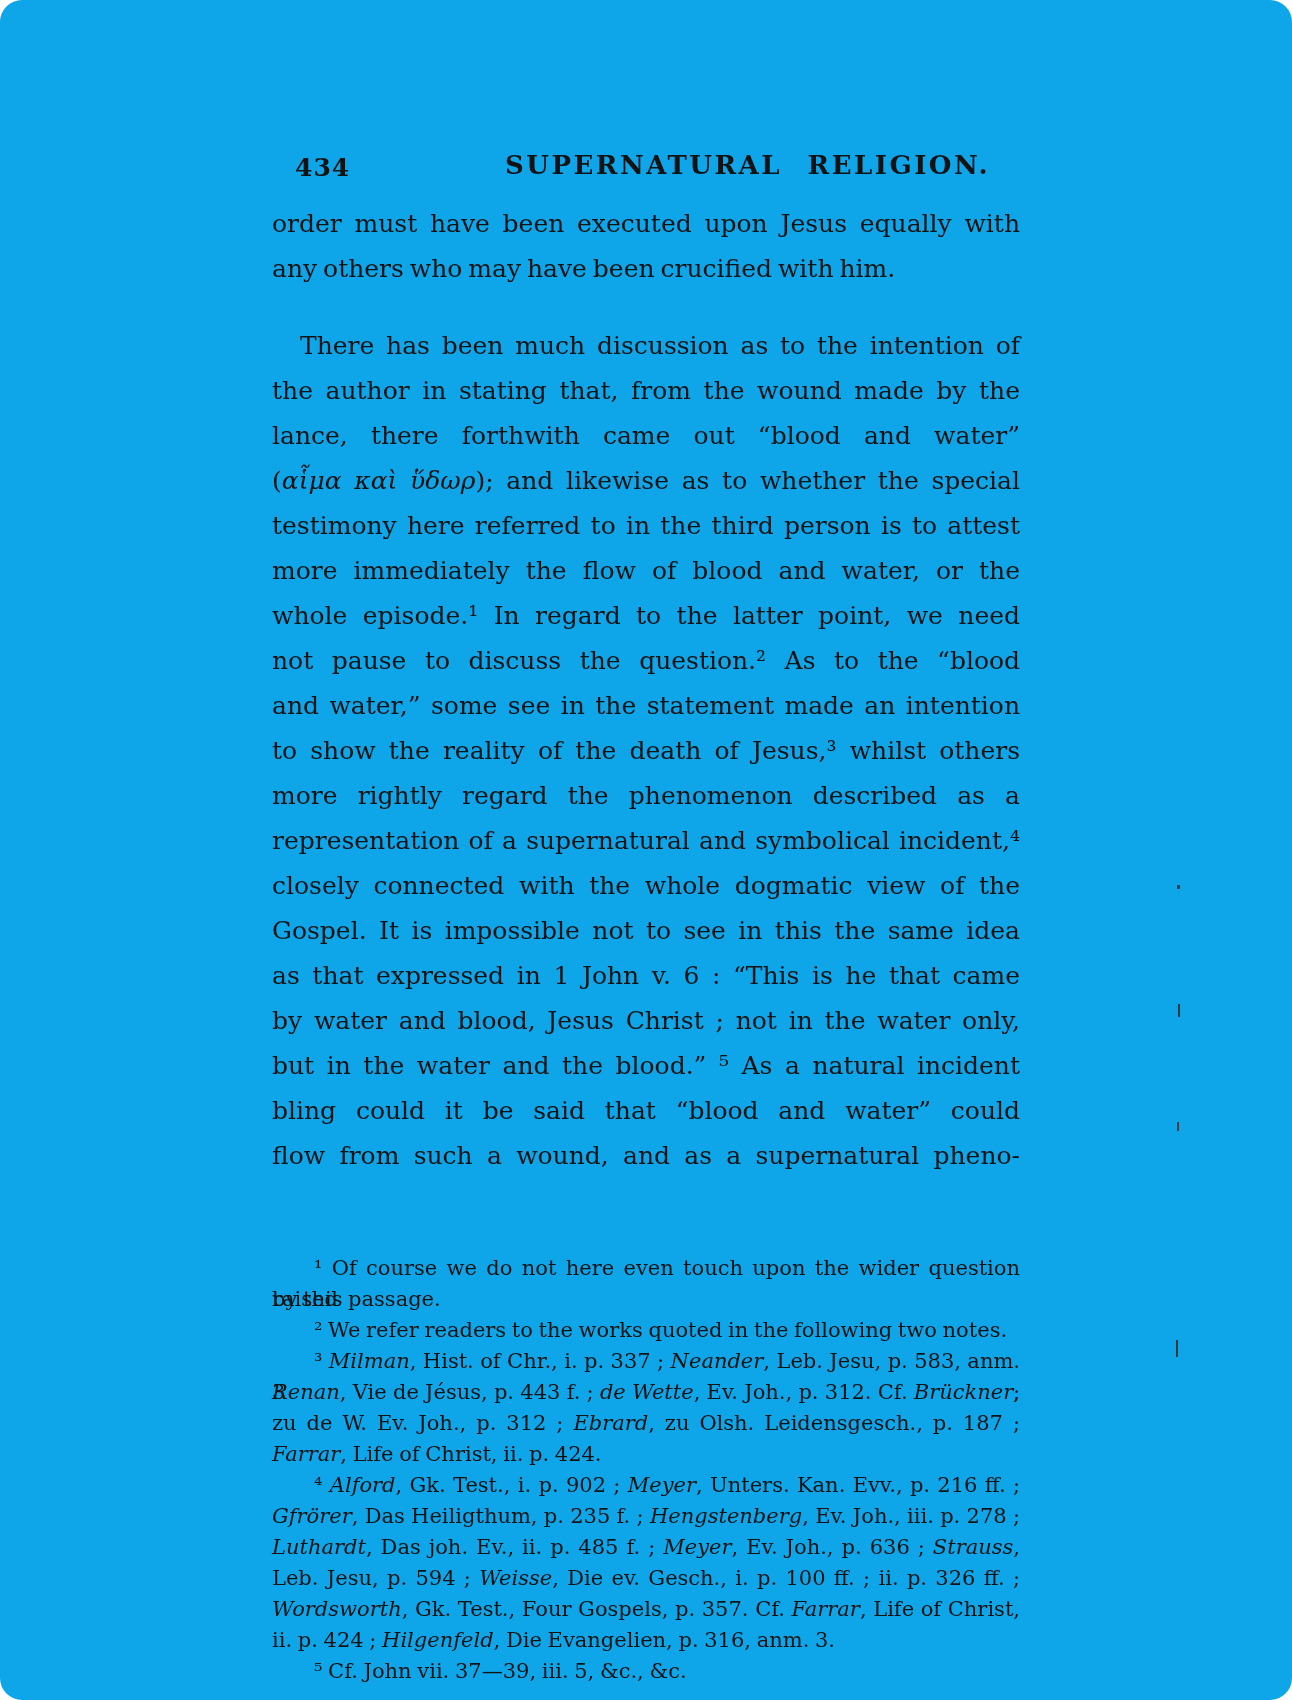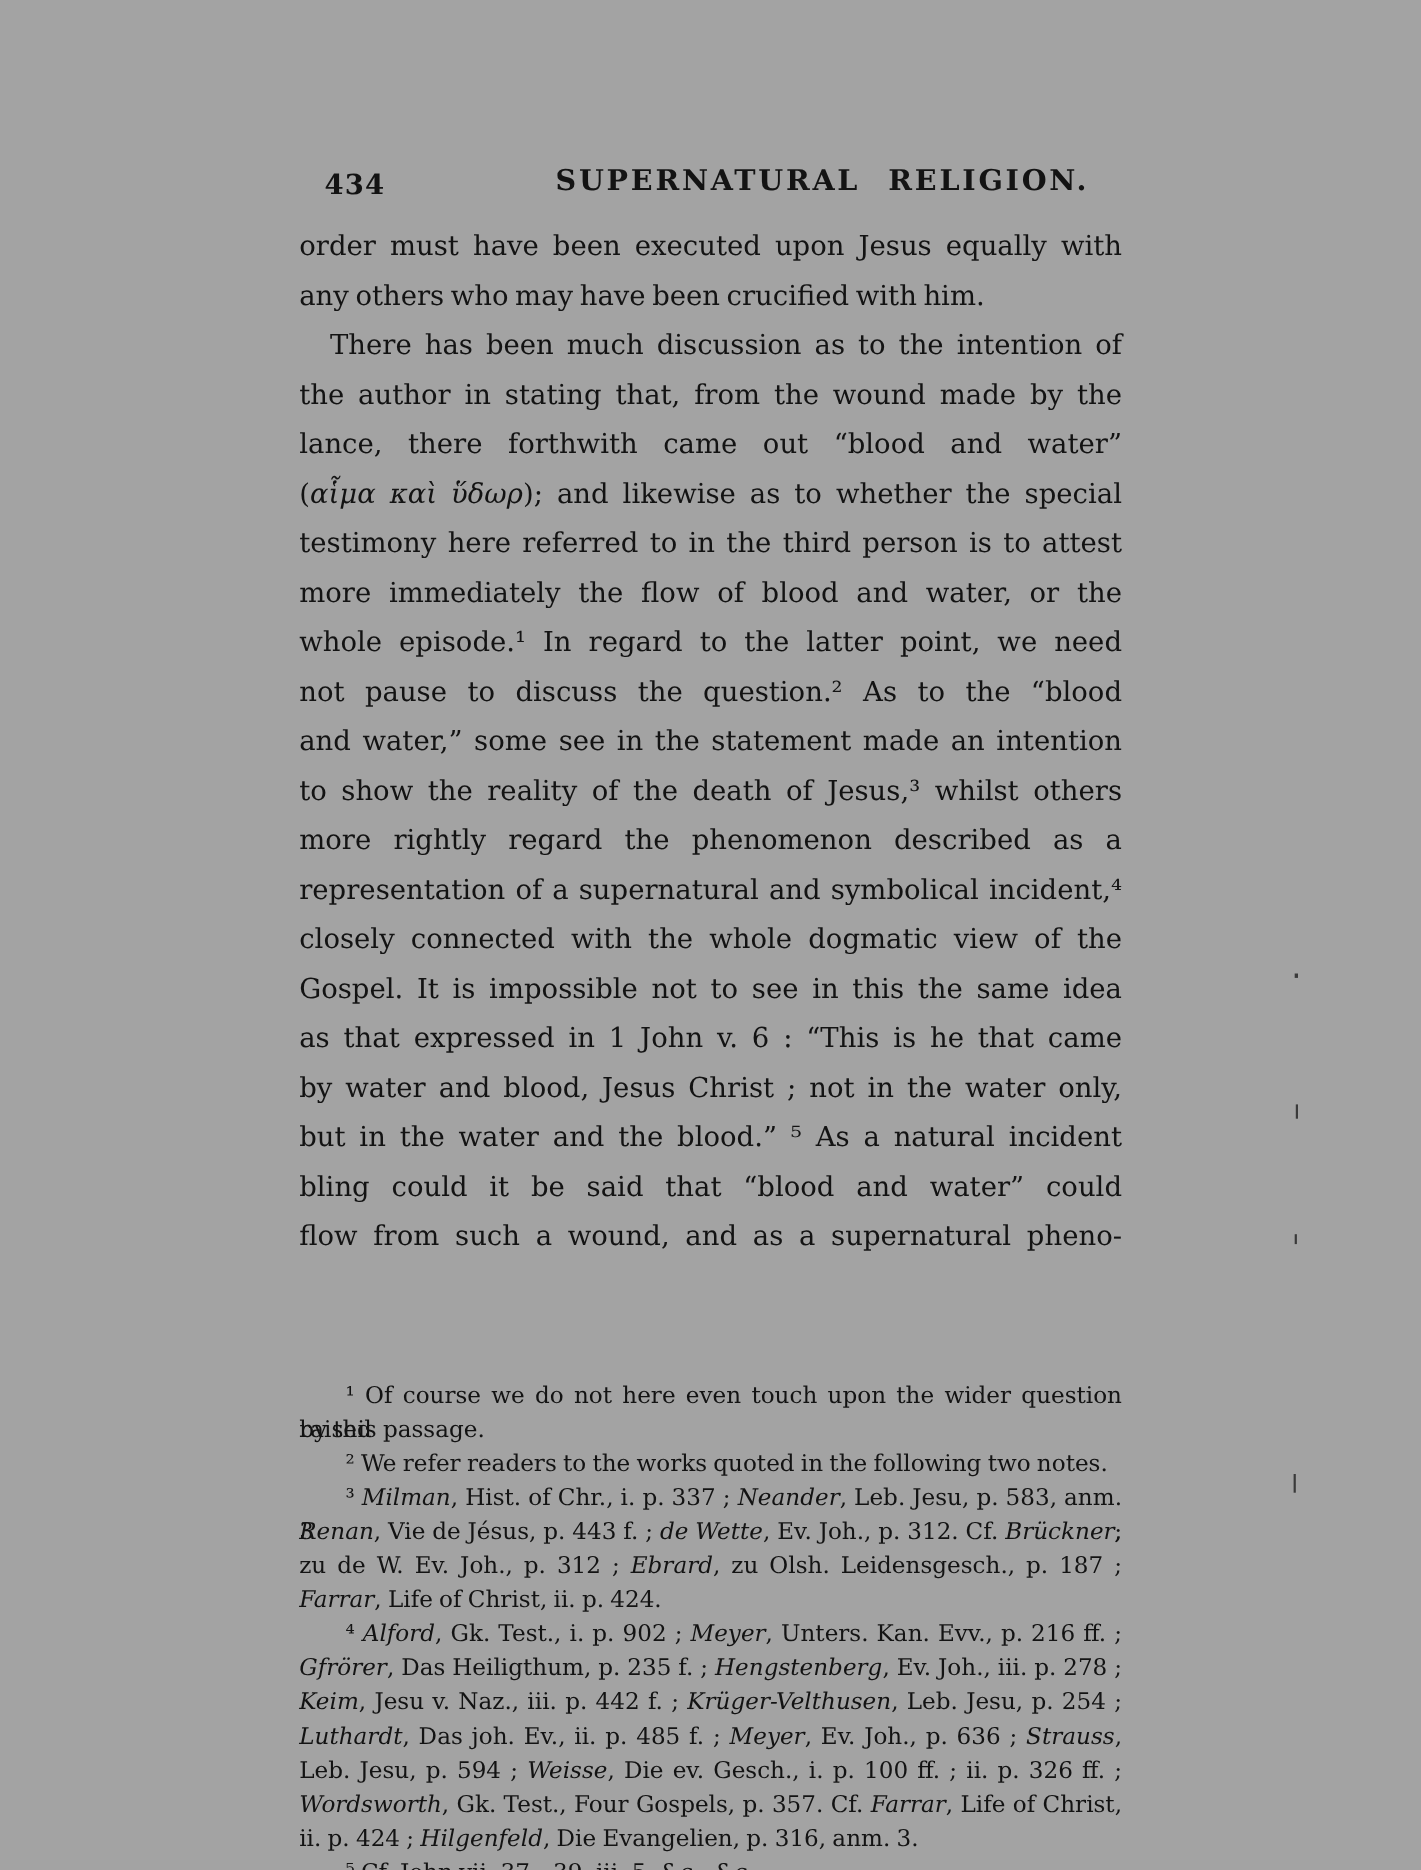--- a/index.html
+++ b/index.html
@@ -2,21 +2,21 @@
 <html><head>
 <meta charset="utf-8">
 <style>
   html,body{margin:0;padding:0;}
   body{
     width:1292px;height:1700px;position:relative;background:#ffffff;
     font-family:"DejaVu Serif","Liberation Serif",serif;
     color:#131313;
     -webkit-font-smoothing:antialiased;
   }
-  .page{position:absolute;inset:0;background:#a3a3a3;overflow:hidden;}
+  .page{position:absolute;inset:0;background:#0ea5e9;overflow:hidden;border-radius:22px;}
 
   
   .pagenum{
     position:absolute;left:295px;top:153px;
     font-size:25px;font-weight:700;letter-spacing:1px;
   }
   .rhead{
     position:absolute;left:505px;top:150px;
     font-size:26px;font-weight:700;letter-spacing:2.5px;word-spacing:14px;
     white-space:nowrap;
@@ -27,21 +27,21 @@
     position:absolute;left:272px;top:201px;width:748px;
     font-size:25px;
   }
   .bline{
     line-height:45px;height:45px;
     text-align:justify;text-align-last:left;
     word-spacing:-2px;
     white-space:normal;overflow:visible;
   }
   .bline.just{text-align-last:justify;}
-  .bline.ind{text-indent:28px;}
+  .bline.ind{text-indent:28px;margin-top:32px;}
 
   
   .footnotes{
     position:absolute;left:272px;top:1206px;width:748px;
     font-size:21px;
     margin-top:47px;
   }
   .fline{
     line-height:31px;height:31px;
     text-align:justify;text-align-last:left;
@@ -96,21 +96,20 @@
   <div class="footnotes">
       <div class="fline just ind">¹ Of course we do not here even touch upon the wider question raised</div>
       <div class="fline">by this passage.</div>
       <div class="fline ind">² We refer readers to the works quoted in the following two notes.</div>
       <div class="fline just ind">³ <i>Milman</i>, Hist. of Chr., i. p. 337 ; <i>Neander</i>, Leb. Jesu, p. 583, anm. 3 ;</div>
       <div class="fline just"><i>Renan</i>, Vie de Jésus, p. 443 f. ; <i>de Wette</i>, Ev. Joh., p. 312.  Cf. <i>Brückner</i>,</div>
       <div class="fline just">zu de W. Ev. Joh., p. 312 ; <i>Ebrard</i>, zu Olsh. Leidensgesch., p. 187 ;</div>
       <div class="fline"><i>Farrar</i>, Life of Christ, ii. p. 424.</div>
       <div class="fline just ind">⁴ <i>Alford</i>, Gk. Test., i. p. 902 ; <i>Meyer</i>, Unters. Kan. Evv., p. 216 ff. ;</div>
       <div class="fline just"><i>Gfrörer</i>, Das Heiligthum, p. 235 f. ; <i>Hengstenberg</i>, Ev. Joh., iii. p. 278 ;</div>
-      <div class="fline just"><i>Keim</i>, Jesu v. Naz., iii. p. 442 f. ; <i>Krüger-Velthusen</i>, Leb. Jesu, p. 254 ;</div>
       <div class="fline just"><i>Luthardt</i>, Das joh. Ev., ii. p. 485 f. ; <i>Meyer</i>, Ev. Joh., p. 636 ; <i>Strauss</i>,</div>
       <div class="fline just">Leb. Jesu, p. 594 ; <i>Weisse</i>, Die ev. Gesch., i. p. 100 ff. ; ii. p. 326 ff. ;</div>
       <div class="fline just"><i>Wordsworth</i>, Gk. Test., Four Gospels, p. 357.  Cf. <i>Farrar</i>, Life of Christ,</div>
       <div class="fline">ii. p. 424 ; <i>Hilgenfeld</i>, Die Evangelien, p. 316, anm. 3.</div>
       <div class="fline ind">⁵ Cf. John vii. 37—39, iii. 5, &amp;c., &amp;c.</div>
     </div>
 
   <div class="mark m1"></div>
   <div class="mark m2"></div>
   <div class="mark m3"></div>

